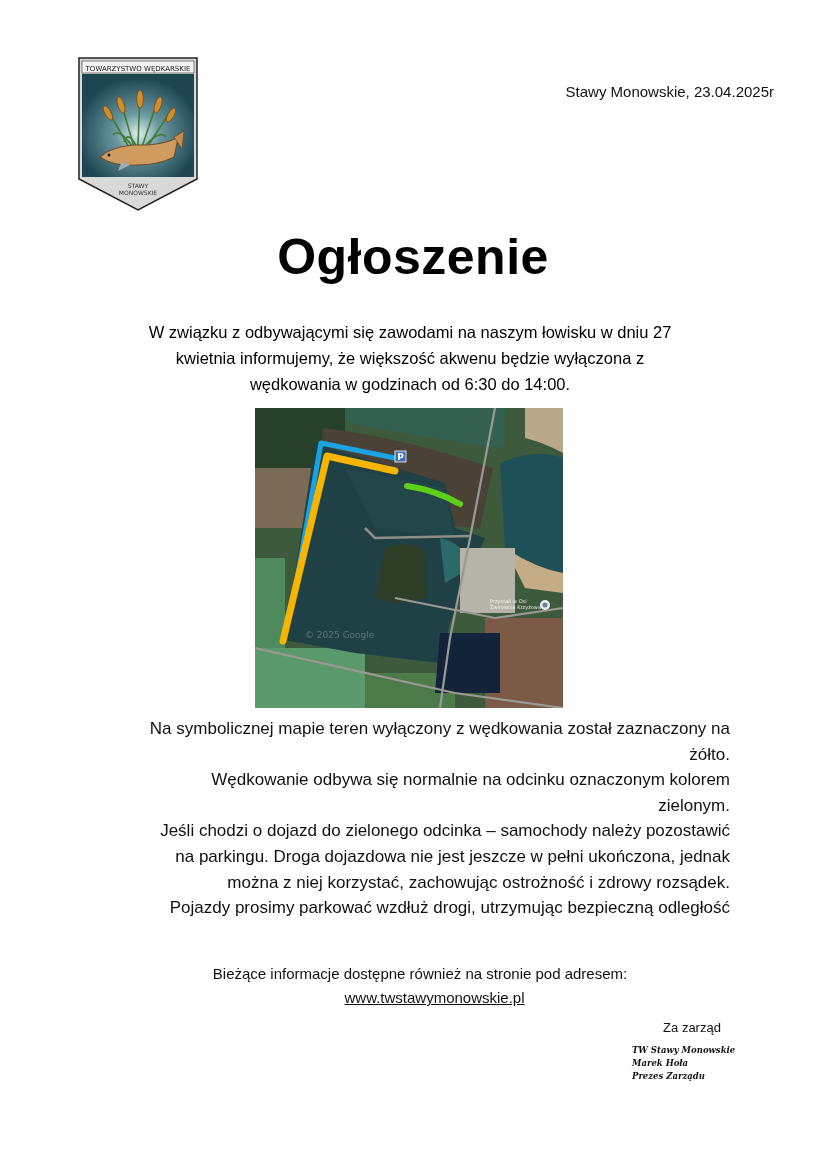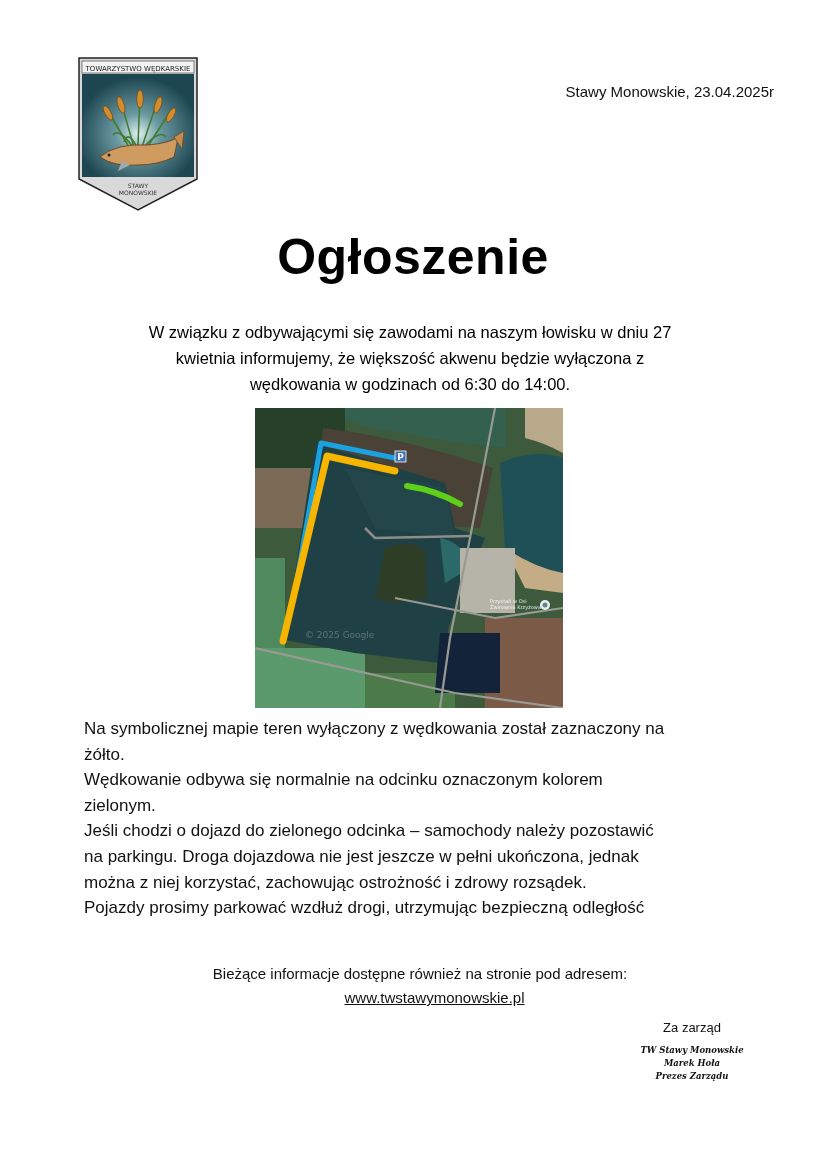--- a/index.html
+++ b/index.html
@@ -2,25 +2,25 @@
 <html><head>
 <meta charset="utf-8">
 <style>
   html, body { margin: 0; padding: 0; background: #ffffff; }
   body { width: 838px; height: 1153px; position: relative; overflow: hidden; font-family: "Liberation Sans", "DejaVu Sans", sans-serif; color: #111; }
   .logo { position: absolute; left: 78px; top: 57px; width: 124px; height: 155px; }
   .date { position: absolute; right: 64px; top: 83px; font-size: 15px; color: #111; }
   .title { position: absolute; left: 0; right: 12px; top: 228px; text-align: center; font-size: 50px; font-weight: bold; letter-spacing: 0.5px; color: #000; }
   .lead { position: absolute; left: 100px; width: 620px; top: 319px; text-align: center; font-size: 16.5px; font-weight: normal; line-height: 26px; color: #000; }
   .map { position: absolute; left: 255px; top: 408px; width: 308px; height: 300px; overflow: hidden; }
-  .body-text { position: absolute; left: 84px; width: 640px; top: 716px; text-align: left; font-size: 17px; line-height: 25.6px; color: #111; }
+  .body-text { position: absolute; left: 90px; width: 640px; top: 716px; text-align: right; font-size: 17px; line-height: 25.6px; color: #111; }
   .info { position: absolute; left: 150px; width: 540px; top: 962px; text-align: center; font-size: 15px; line-height: 24px; color: #111; }
   .info a { color: #111; text-decoration: underline; margin-left: 29px; }
   .sign-head { position: absolute; left: 640px; width: 104px; top: 1020px; text-align: center; font-size: 13px; color: #111; }
-  .sign { position: absolute; left: 632px; width: 120px; top: 1044px; text-align: center; font-size: 8.5px; line-height: 13px; font-style: italic; font-weight: bold; color: #111; font-family: "DejaVu Serif", serif; }
+  .sign { position: absolute; left: 632px; width: 120px; top: 1044px; text-align: left; font-size: 8.5px; line-height: 13px; font-style: italic; font-weight: bold; color: #111; font-family: "DejaVu Serif", serif; }
   .sign div { white-space: nowrap; }
 </style>
 </head>
 <body>
 
 <div class="logo">
   <svg width="120" height="155" viewBox="0 0 120 155">
     <defs>
       <radialGradient id="glow" cx="50%" cy="58%" r="55%">
         <stop offset="0%" stop-color="#dfeff0"></stop>

